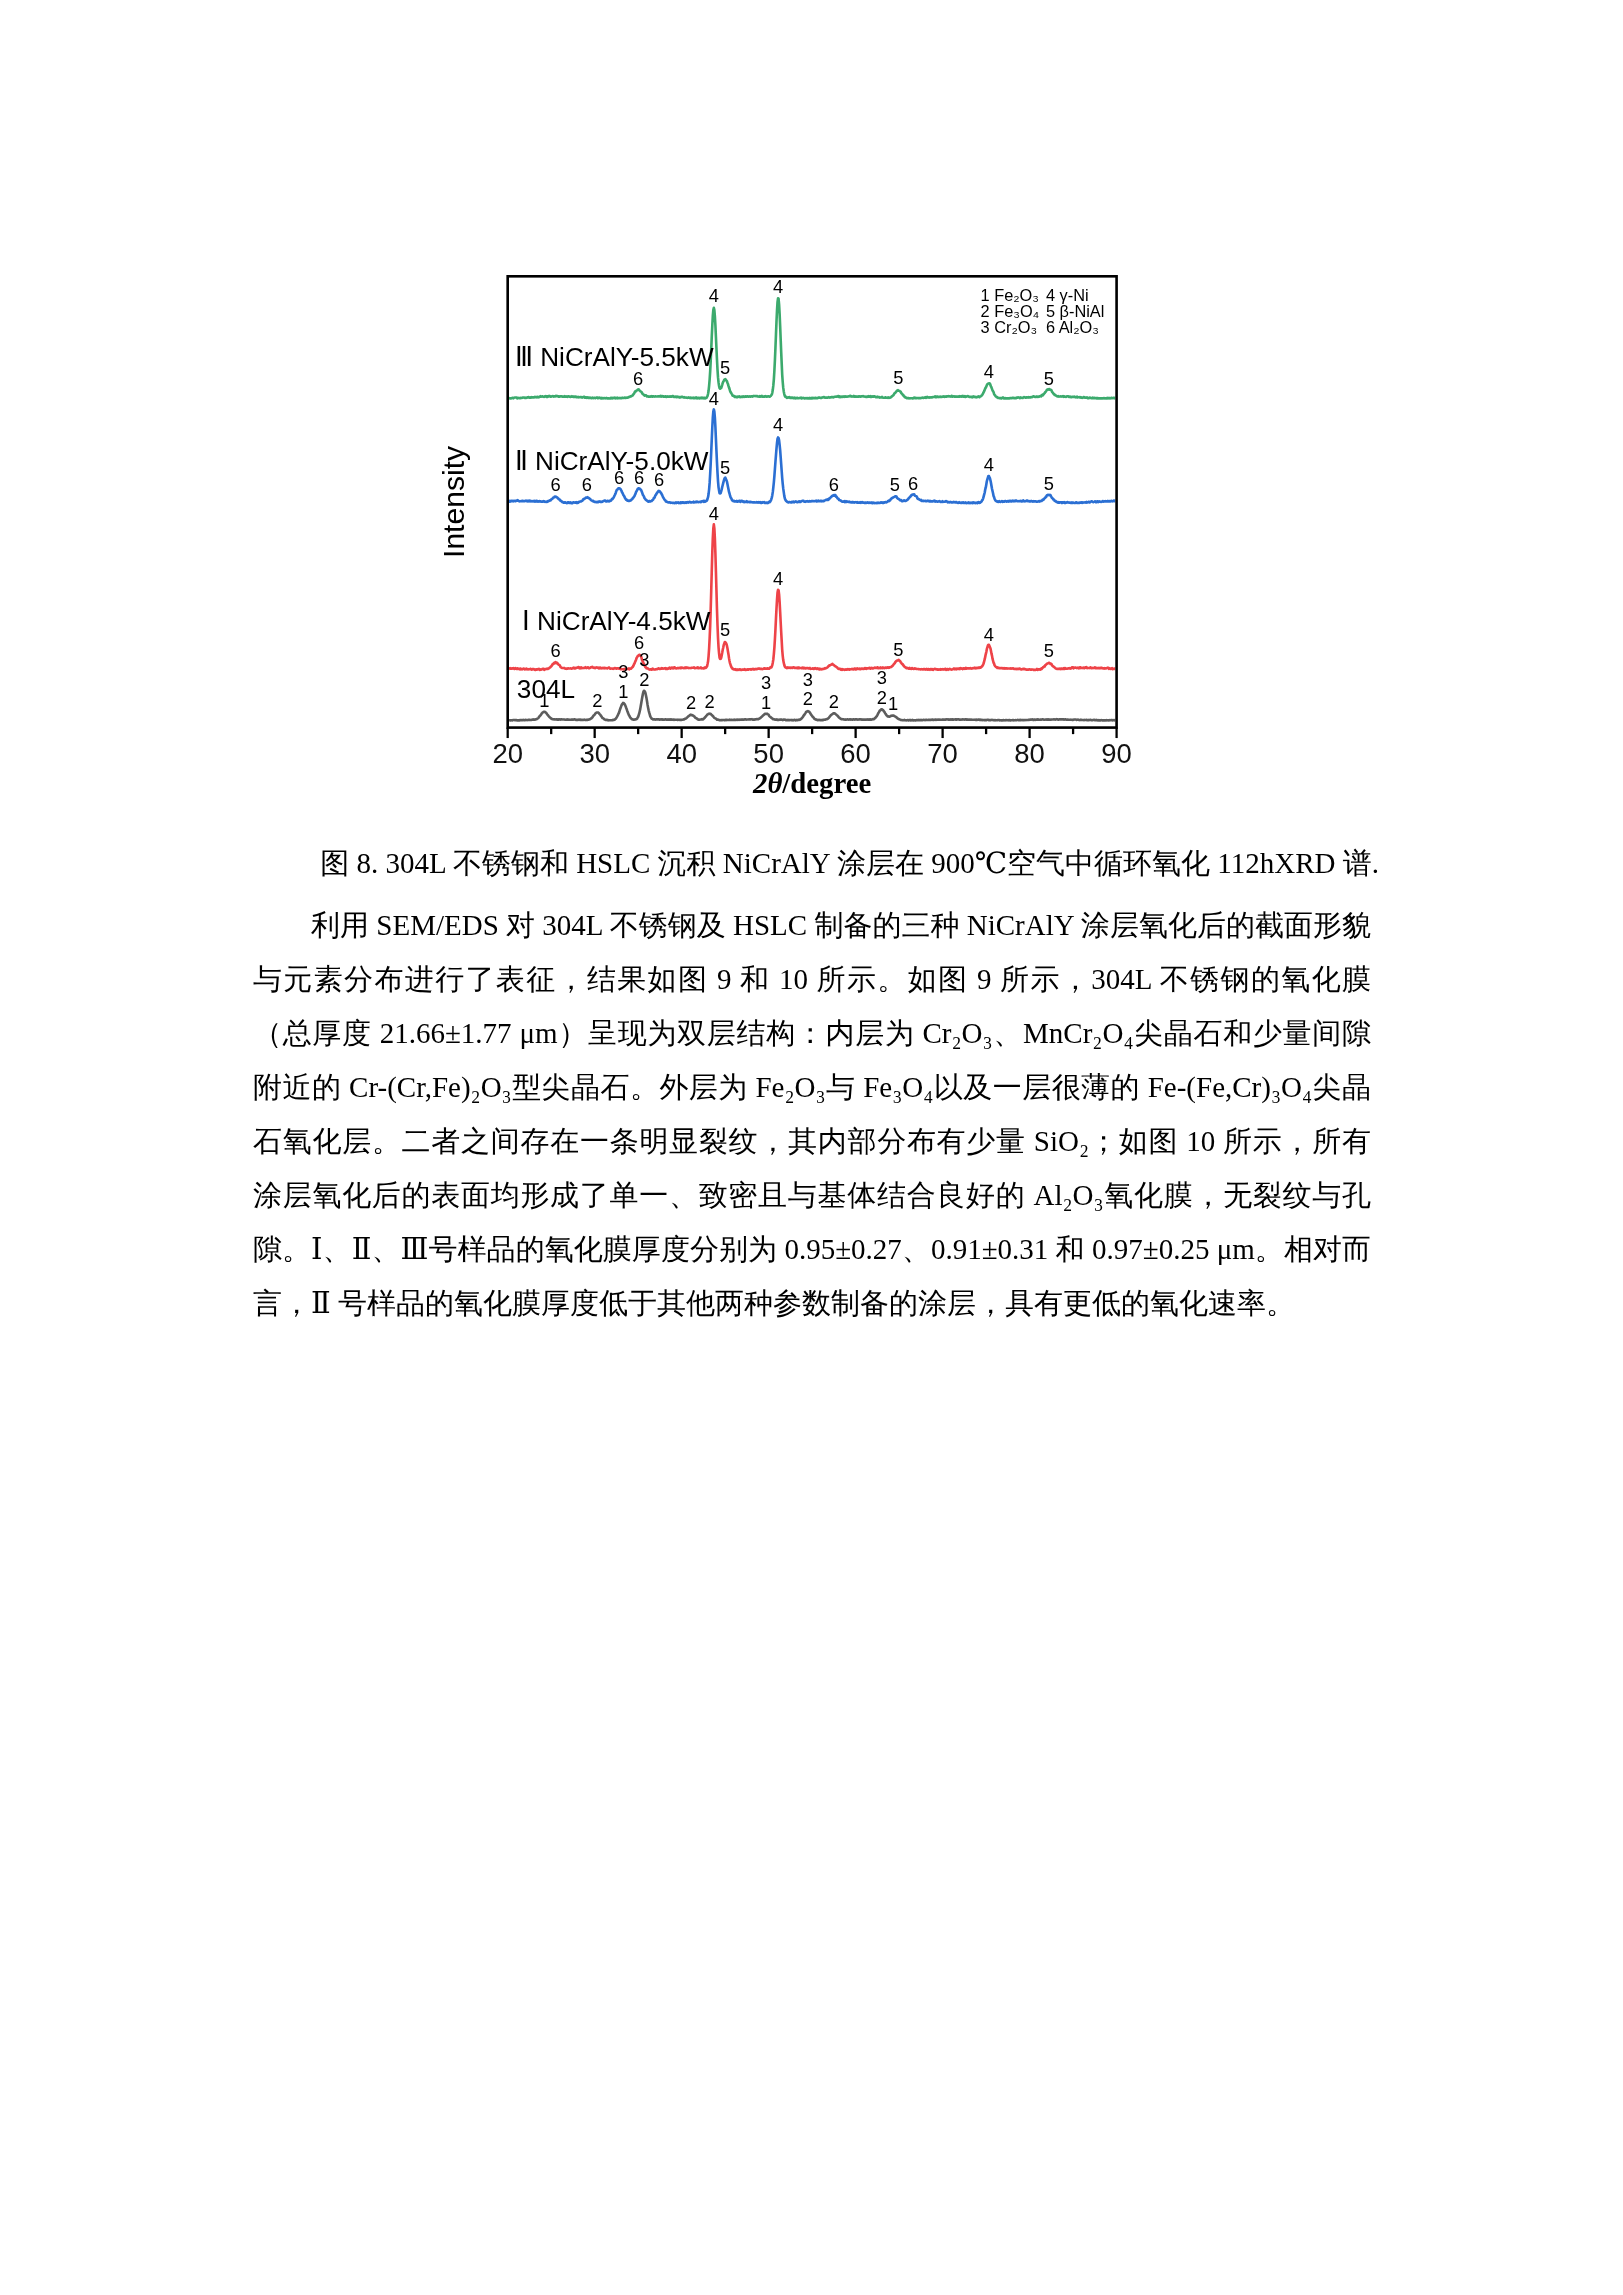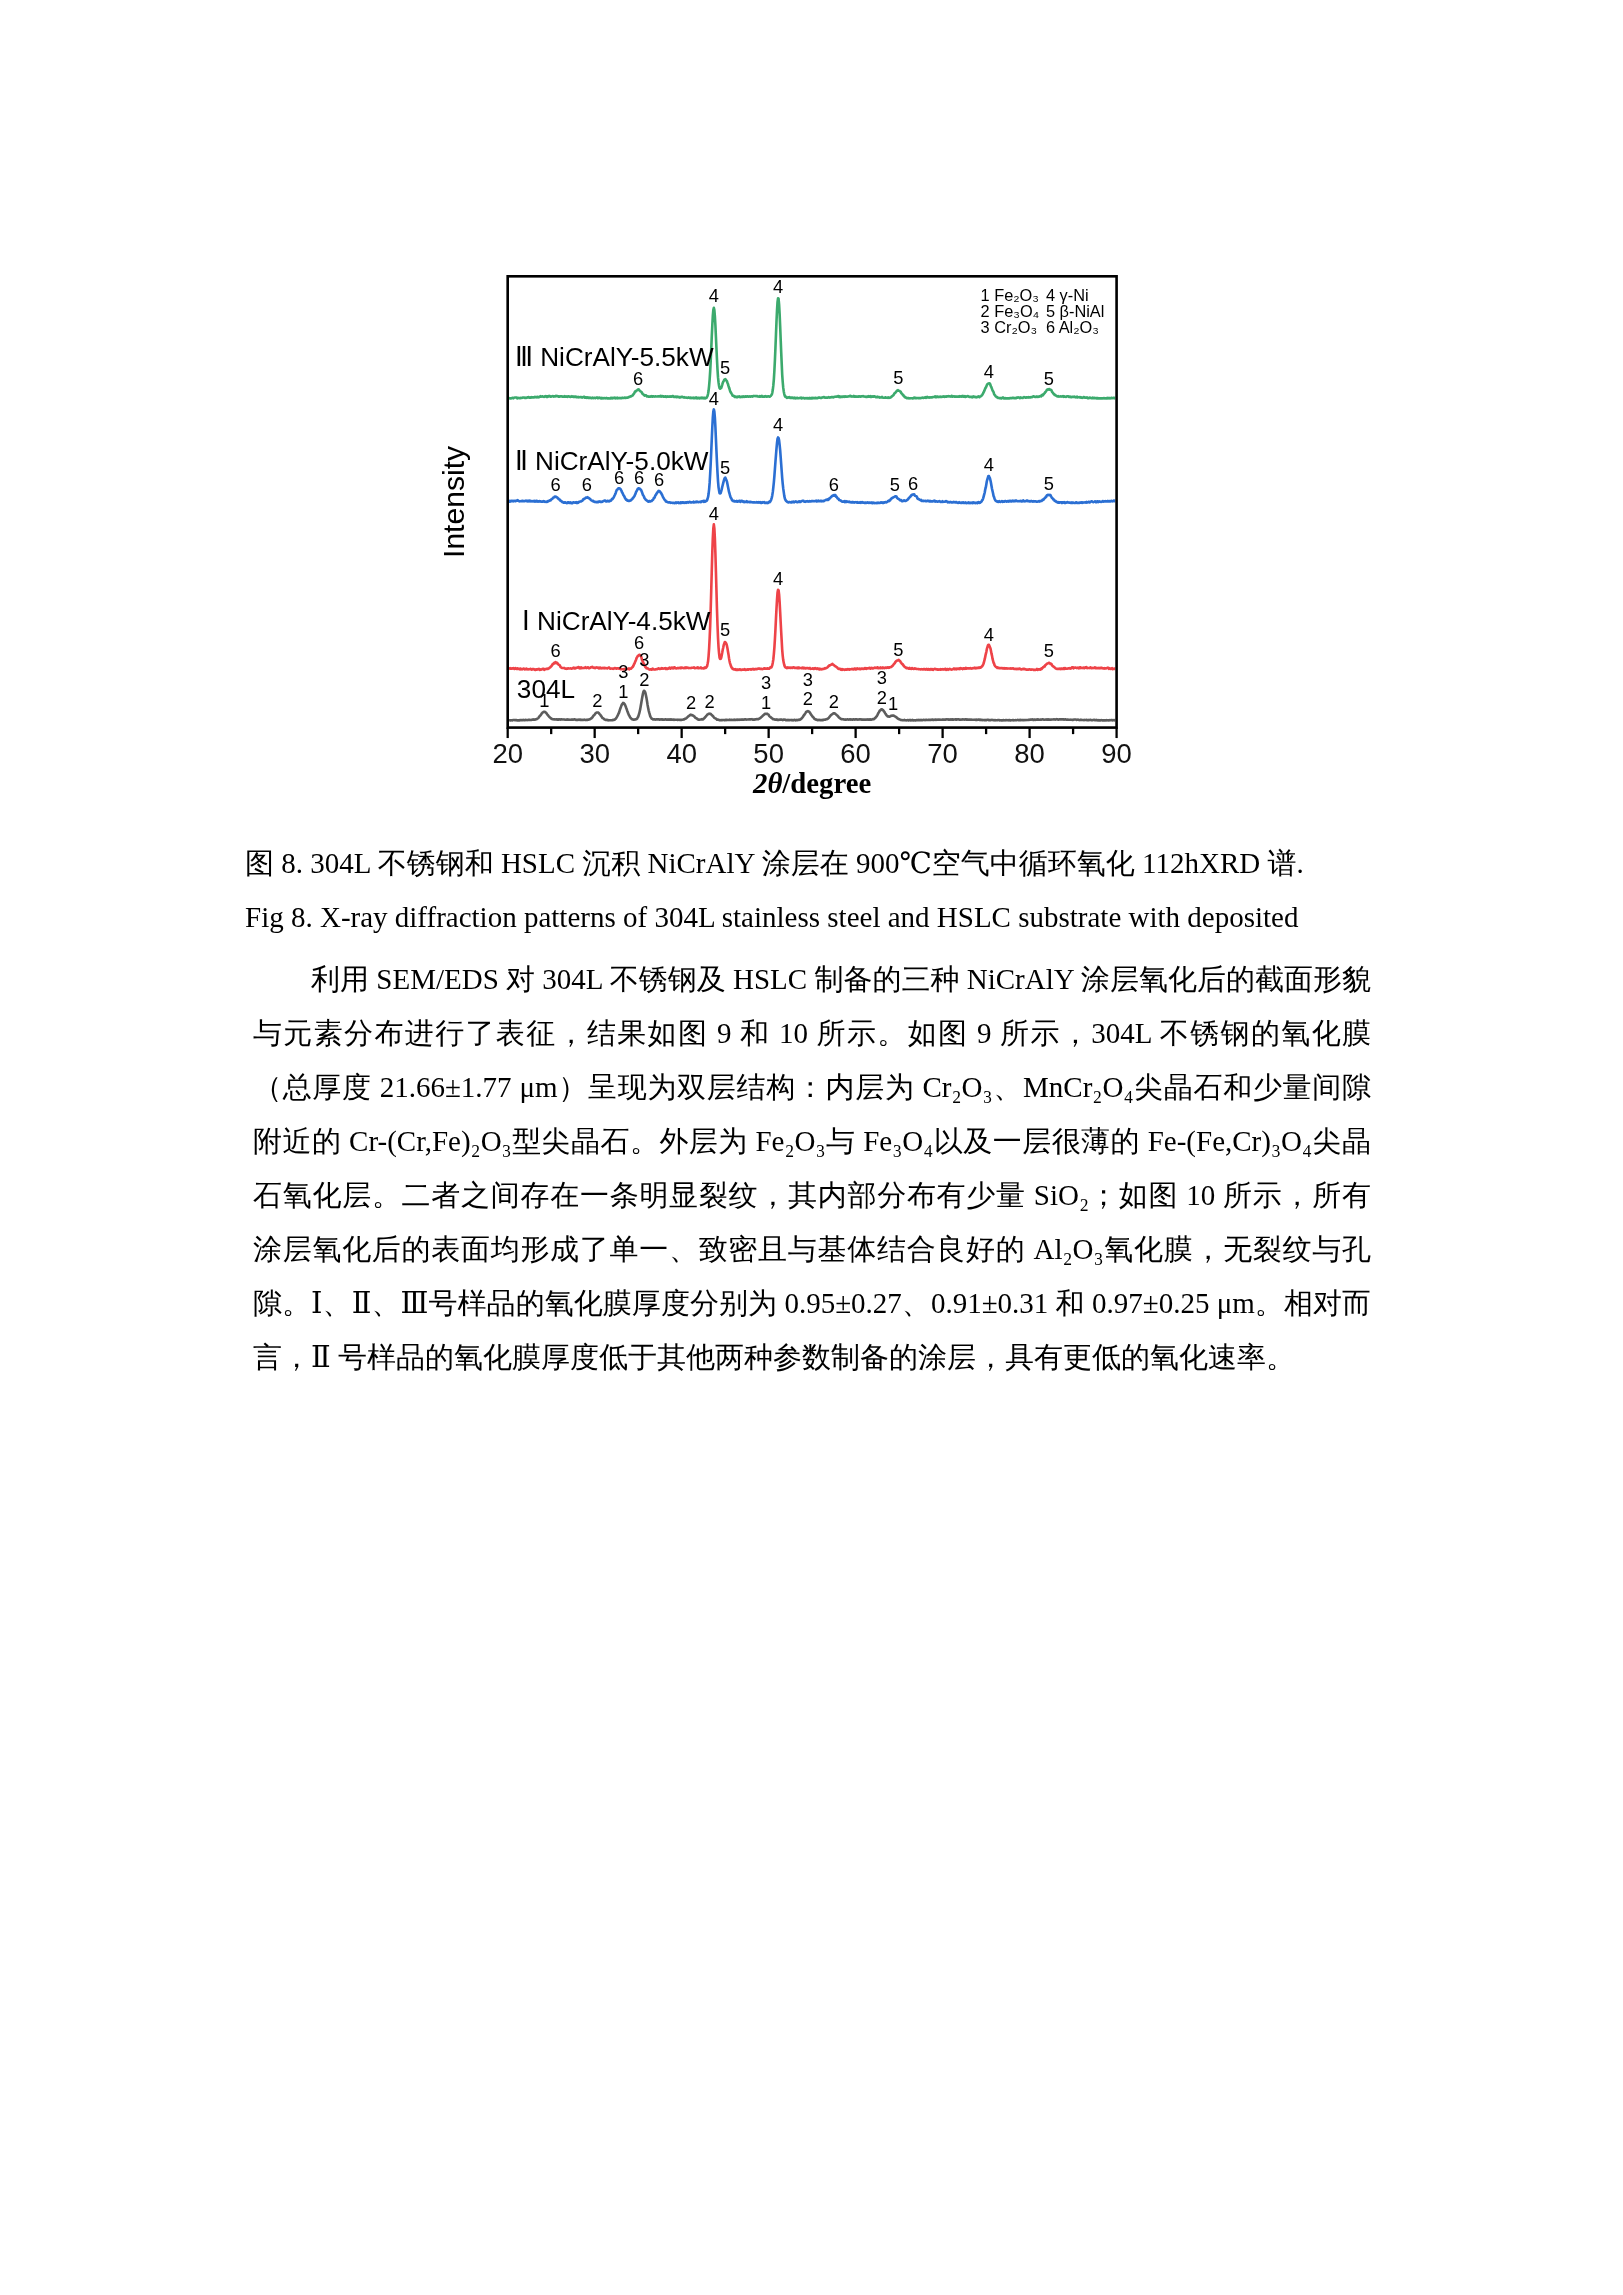--- a/index.html
+++ b/index.html
@@ -20,21 +20,21 @@
   .c-legend{ font-family:"Liberation Sans","DejaVu Sans",sans-serif; font-size:25px; fill:#000; }
   .c-ylab  { font-family:"Liberation Sans","DejaVu Sans",sans-serif; font-size:46px; fill:#000; text-anchor:middle; }
   .c-xlab  { font-family:"Liberation Serif","DejaVu Serif",serif; font-size:44px; font-weight:bold; fill:#000; text-anchor:middle; }
   .c-xlab-i{ font-style:italic; }
   .c-trace { fill:none; stroke-width:4; stroke-linejoin:round; stroke-linecap:round; }
 
   .textblock {
     position:absolute; left:245px; top:836px; width:1134px;
     font-size:29px; line-height:54px; color:#000;
   }
-  .caption-line { text-align:left; }
+  .caption-line { text-align:right; }
   .body-para { margin:8px; text-align:justify; text-indent:2em; }
   .body-para sup { font-size:0.62em; line-height:0; vertical-align:super; }
 </style>
 </head>
 <body>
 
 <div class="page">
 
   <div class="chart-wrap" id="chart-host">
       <svg width="818" height="569" viewBox="0 0 1250 870">
@@ -133,18 +133,17 @@
           <text x="898" y="90" class="c-legend">2 Fe₃O₄</text>
           <text x="998" y="90" class="c-legend">5 β-NiAl</text>
           <text x="898" y="115" class="c-legend">3 Cr₂O₃</text>
           <text x="998" y="115" class="c-legend">6 Al₂O₃</text>
         </g>
       </svg>
     </div>
 
   <div class="textblock">
     <div class="caption-line">图 8. 304L 不锈钢和 HSLC 沉积 NiCrAlY 涂层在 900℃空气中循环氧化 112hXRD 谱.</div>
-    <div class="caption-line">Fig 8. X-ray diffraction patterns of 304L stainless steel and HSLC substrate with deposited</div>
     <p class="body-para">利用 SEM/EDS 对 304L 不锈钢及 HSLC 制备的三种 NiCrAlY 涂层氧化后的截面形貌与元素分布进行了表征，结果如图 9 和 10 所示。如图 9 所示，304L 不锈钢的氧化膜（总厚度 21.66±1.77 μm）呈现为双层结构：内层为 Cr₂O₃、MnCr₂O₄尖晶石和少量间隙附近的 Cr-(Cr,Fe)₂O₃型尖晶石。外层为 Fe₂O₃与 Fe₃O₄以及一层很薄的 Fe-(Fe,Cr)₃O₄尖晶石氧化层。二者之间存在一条明显裂纹，其内部分布有少量 SiO₂；如图 10 所示，所有涂层氧化后的表面均形成了单一、致密且与基体结合良好的 Al₂O₃氧化膜，无裂纹与孔隙。Ⅰ、Ⅱ、Ⅲ号样品的氧化膜厚度分别为 0.95±0.27、0.91±0.31 和 0.97±0.25 μm。相对而言，Ⅱ 号样品的氧化膜厚度低于其他两种参数制备的涂层，具有更低的氧化速率。</p>
   </div>
 
 </div>
 
 
 </body></html>

